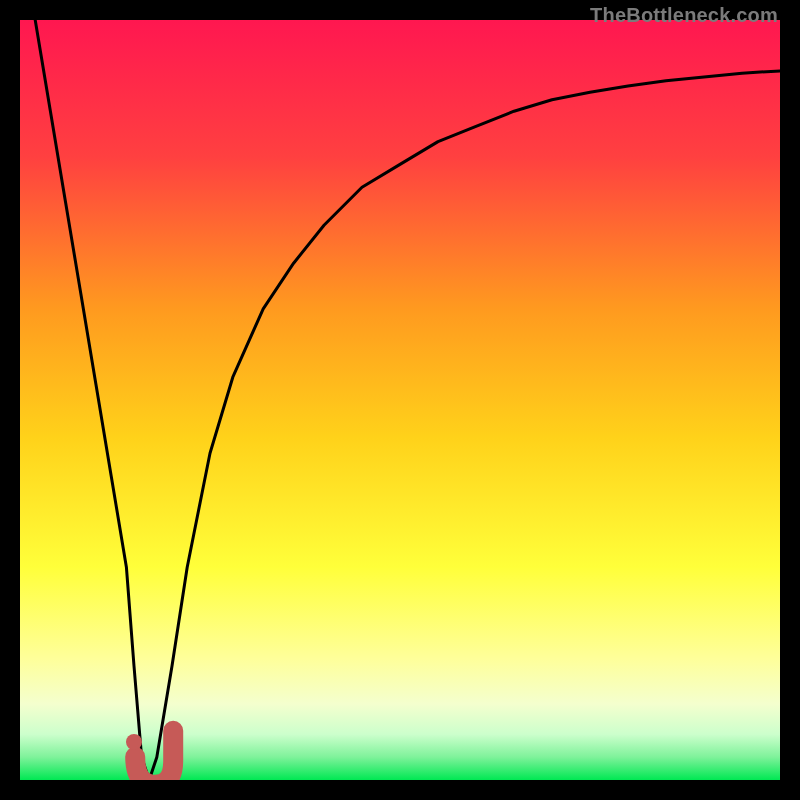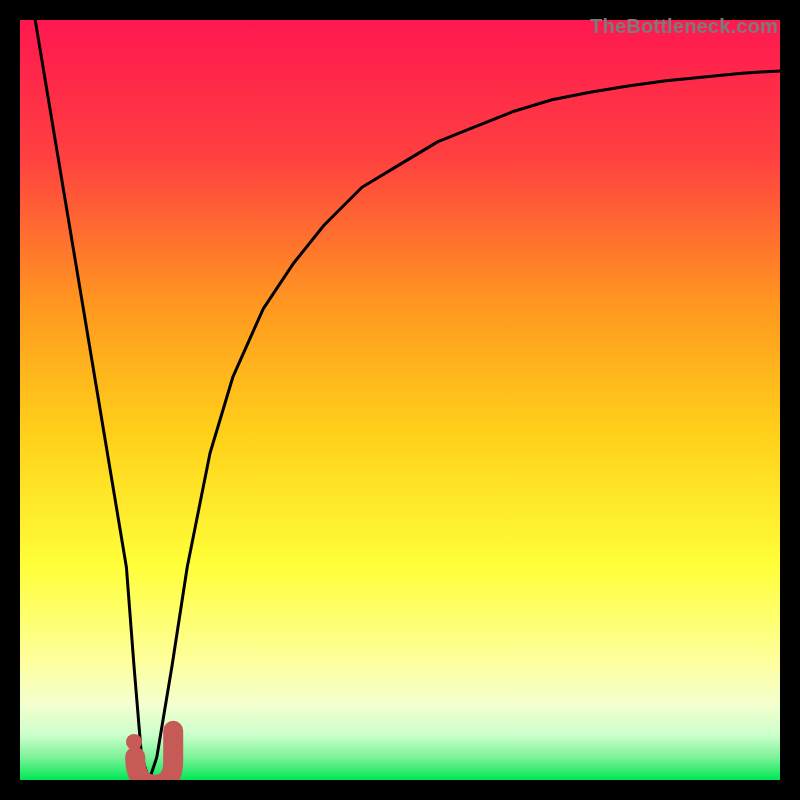--- a/index.html
+++ b/index.html
@@ -18,21 +18,21 @@
   }
   .plot {
     position: absolute;
     left: 20px;
     top: 20px;
     width: 760px;
     height: 760px;
   }
   .watermark {
     position: absolute;
-    top: 15px;
+    top: 4px;
     right: 22px;
     font-size: 20px;
     font-weight: 600;
     color: #7b7b7b;
     letter-spacing: 0.2px;
   }
 </style>
 </head>
 <body>
 

